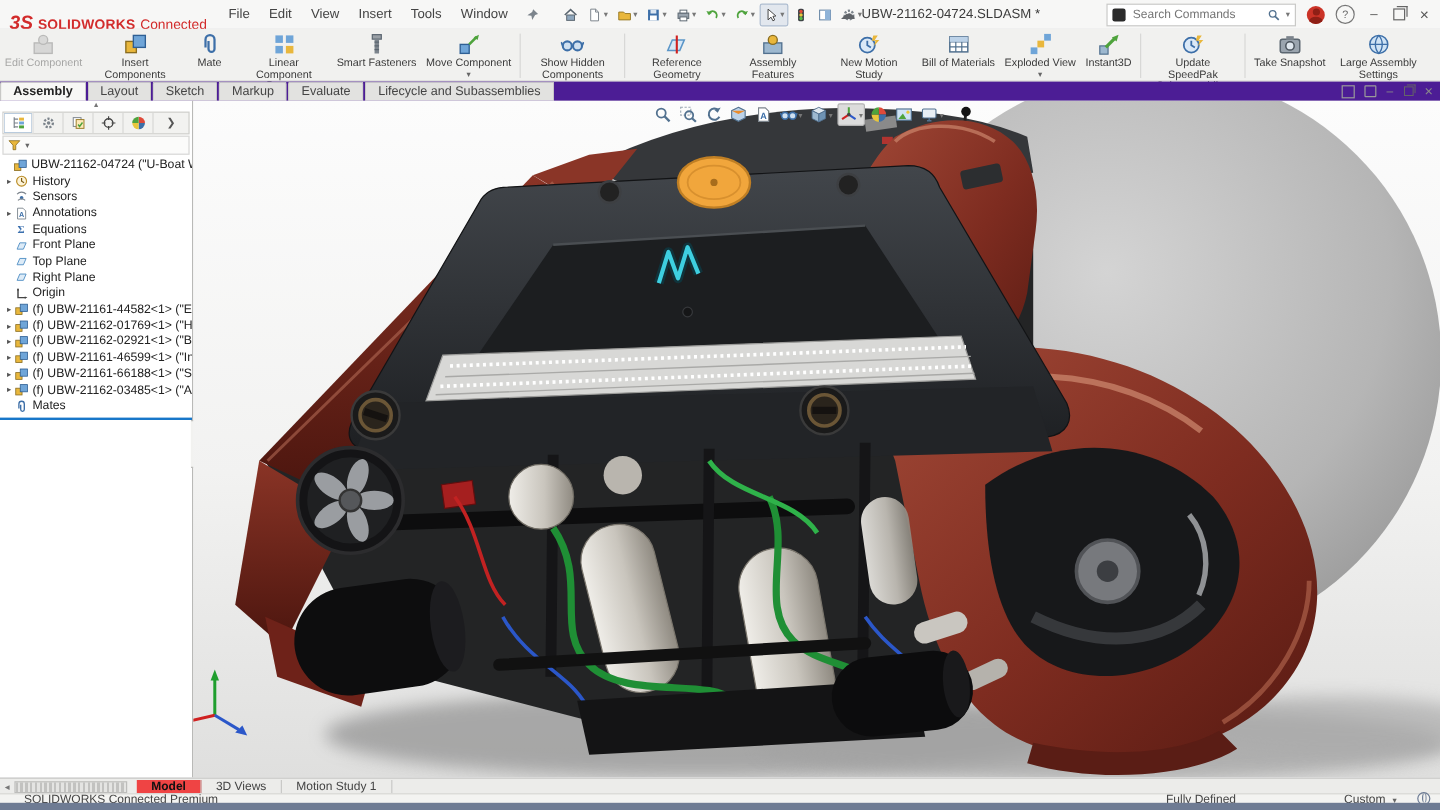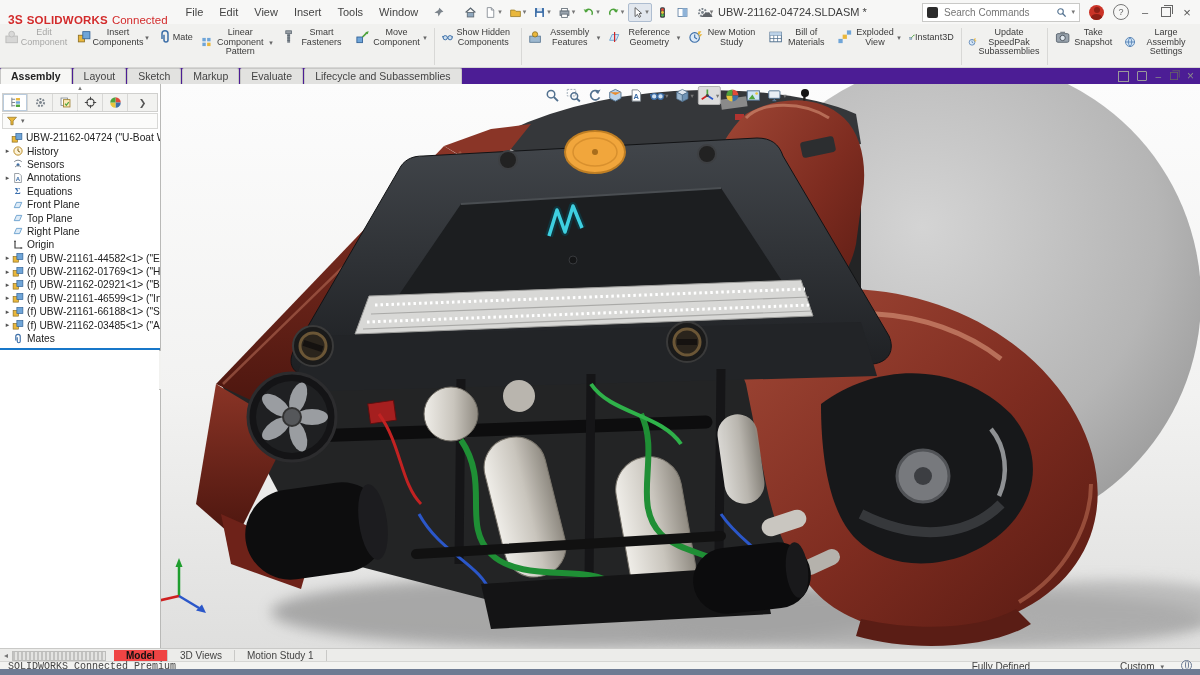--- a/index.html
+++ b/index.html
@@ -2,21 +2,21 @@
 <html><head>
 <meta charset="utf-8">
 <style>
   html,body{margin:0;padding:0;}
   body{font-family:"Liberation Sans","DejaVu Sans",sans-serif;-webkit-font-smoothing:antialiased;}
   #app{position:relative;width:1200px;height:675px;overflow:hidden;background:#e9e9e7;font-size:11px;color:#333;}
 
   
   #titlebar{position:absolute;left:0;top:0;width:1200px;height:24px;background:#f7f7f6;border-bottom:1px solid #dcdcda;display:flex;align-items:center;}
   .brand{display:flex;align-items:baseline;gap:4px;padding:0 10px 0 8px;color:#d22b2b;white-space:nowrap;}
-  .brand .mark{font-weight:bold;font-size:12px;margin-top:16px;}
+  .brand .mark{font-weight:bold;font-style:italic;font-size:16px;margin-top:16px;}
   .brand .word{font-weight:bold;font-size:11.5px;letter-spacing:.2px;}
   .brand .suffix{font-size:11.5px;}
   .menus{display:flex;align-items:center;}
   .menu{padding:3px 8px;color:#444;cursor:default;}
   .pin{margin:0 6px;color:#777;}
   .qbar{display:flex;align-items:center;gap:1px;margin-left:10px;}
   .qbtn{display:flex;align-items:center;gap:1px;padding:2px 2px;border:1px solid transparent;border-radius:2px;}
   .qbtn.pressed{background:#e2e7ee;border-color:#aebdd0;}
   .qdd{font-size:7px;color:#777;}
   .ic{width:15px;height:15px;display:block;}
@@ -30,21 +30,21 @@
   .avatar{width:15px;height:15px;border-radius:50%;background:#cb3327;position:relative;overflow:hidden;}
   .avatar:before{content:"";position:absolute;left:4.5px;top:2.5px;width:6px;height:6px;border-radius:50%;background:#8e1f16;}
   .avatar:after{content:"";position:absolute;left:2px;top:9px;width:11px;height:7px;border-radius:50% 50% 0 0;background:#8e1f16;}
   .helpbtn{width:14px;height:14px;border:1.2px solid #777;border-radius:50%;display:flex;align-items:center;justify-content:center;font-size:9px;color:#666;}
   .winbtn{color:#555;font-size:11px;width:14px;text-align:center;}
   .restore-glyph{width:8px;height:8px;border:1px solid #666;display:inline-block;position:relative;}
   .restore-glyph:before{content:"";position:absolute;left:2px;top:-3px;width:8px;height:8px;border:1px solid #666;border-left:0;border-bottom:0;}
 
   
   #ribbon{position:absolute;left:0;top:24px;width:1200px;height:44px;background:#f1f1ef;border-bottom:1px solid #d6d6d4;display:flex;align-items:flex-start;padding-top:2px;box-sizing:border-box;}
-  .rbtn{display:flex;flex-direction:row;align-items:center;text-align:center;padding:1px 4px;min-width:36px;max-width:72px;cursor:default;}
+  .rbtn{display:flex;flex-direction:column;align-items:center;text-align:center;padding:1px 4px;min-width:36px;max-width:72px;cursor:default;}
   .rbtn .ric{width:20px;height:20px;}
   .rlbl{font-size:9px;line-height:1.08;color:#3b3b3b;margin-top:1px;}
   .rdd{font-size:7px;color:#666;line-height:1;margin-top:1px;}
   .rbtn.dis{opacity:.42;filter:grayscale(1);}
   .rsep{width:1px;align-self:stretch;background:#d8d8d6;margin:2px 3px;}
 
   
   #tabstrip{position:absolute;left:0;top:68px;width:1200px;height:16px;background:#4c1d95;display:flex;align-items:flex-end;}
   .ctab{font-size:10.5px;color:#444;padding:1px 10px 2px;border:1px solid #c8c8c6;border-bottom:0;background:#e2e2e0;margin-right:1px;border-radius:2px 2px 0 0;}
   .ctab.active{background:#f7f7f5;font-weight:bold;color:#222;}
@@ -84,21 +84,21 @@
 
   
   #bottomtabs{position:absolute;left:0;top:648px;width:1200px;height:13px;background:#ececea;border-top:1px solid #c9c9c7;display:flex;align-items:center;}
   .bscroll{font-size:8px;color:#777;padding:0 4px;}
   .bthumb{width:92px;height:8px;background:repeating-linear-gradient(90deg,#c2c2c0 0 2px,#e4e4e2 2px 4px);border:1px solid #bdbdbb;margin-right:8px;}
   .btab{font-size:10px;color:#444;padding:0 12px;border-right:1px solid #c9c9c7;height:12px;display:flex;align-items:center;}
   .btab.active{background:#ef4444;font-weight:bold;color:#111;}
 
   
   #statusbar{position:absolute;left:0;top:661px;width:1200px;height:8px;background:#f3f3f1;border-top:1px solid #d6d6d4;font-size:10px;color:#444;}
-  #statusbar .sleft{position:absolute;left:8px;top:-1px;font-family:Liberation Mono, monospace;}
+  #statusbar .sleft{position:absolute;left:20px;top:-1px;}
   #statusbar .smid{position:absolute;right:170px;top:-1px;}
   #statusbar .scfg{position:absolute;right:36px;top:-1px;display:flex;gap:6px;align-items:center;}
   #statusbar .scfg .sdd{font-size:7px;color:#666;}
   #statusbar .sglobe{position:absolute;right:8px;top:-2px;width:11px;height:11px;border-radius:50%;border:1.4px solid #6b7a94;box-sizing:border-box;}
   #statusbar .sglobe:before{content:"";position:absolute;left:3.2px;top:0px;width:2px;height:8px;border-left:1px solid #6b7a94;border-right:1px solid #6b7a94;border-radius:50%;}
   #bottomstrip{position:absolute;left:0;top:669px;width:1200px;height:6px;background:#6e7b93;}
 </style>
 </head>
 <body>
 <div id="app">
@@ -451,30 +451,30 @@
   <div class="rsep"></div>
   <div class="rbtn">
         <svg class="ric">
           <use href="#i-glasses"></use>
         </svg>
         <span class="rlbl">Show Hidden Components</span>
       </div>
   <div class="rsep"></div>
   <div class="rbtn">
         <svg class="ric">
+          <use href="#i-refgeo"></use>
+        </svg>
+        <span class="rlbl">Reference Geometry</span>
+        <span class="rdd">▾</span>
+      </div>
+  <div class="rbtn">
+        <svg class="ric">
           <use href="#i-feat"></use>
         </svg>
         <span class="rlbl">Assembly Features</span>
-        <span class="rdd">▾</span>
-      </div>
-  <div class="rbtn">
-        <svg class="ric">
-          <use href="#i-refgeo"></use>
-        </svg>
-        <span class="rlbl">Reference Geometry</span>
         <span class="rdd">▾</span>
       </div>
   <div class="rbtn">
         <svg class="ric">
           <use href="#i-gearb"></use>
           <use href="#i-clockb"></use>
         </svg>
         <span class="rlbl">New Motion Study</span>
       </div>
   <div class="rbtn">

